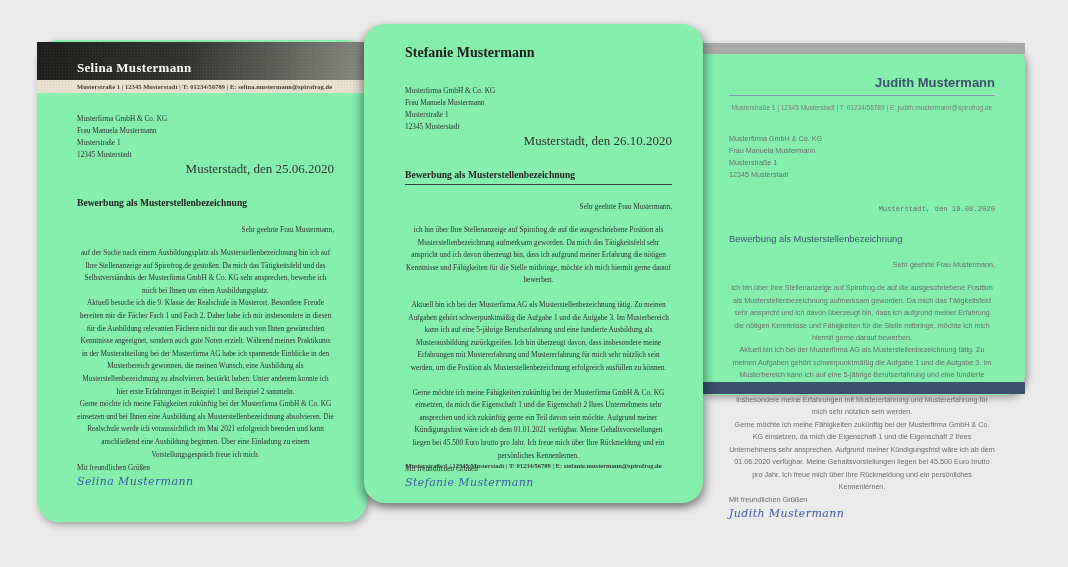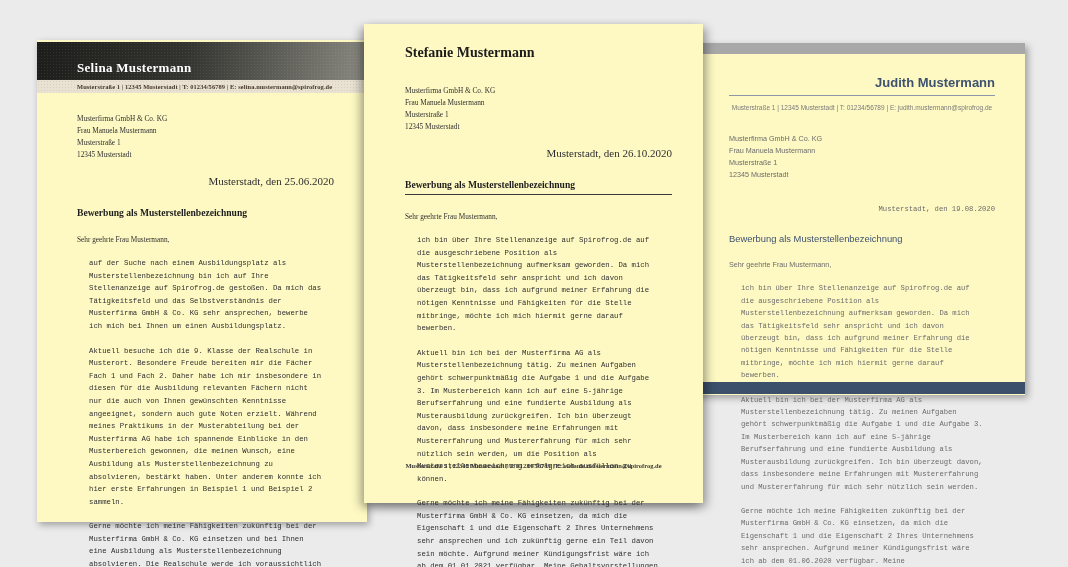--- a/index.html
+++ b/index.html
@@ -1,39 +1,39 @@
 <!DOCTYPE html>
 <html><head>
 <meta charset="utf-8">
 <style>
   html,body{margin:0;padding:0;}
   body{background:#ebebeb;font-family:"Liberation Serif",serif;}
   .canvas{position:relative;width:1068px;height:567px;background:#ebebeb;overflow:hidden;}
 
-  .page{position:absolute;background:#fef9c3;}
+  .page{position:absolute;background:#86efac;border-radius:21px;}
   .page-left{left:37px;top:40px;width:330px;height:482px;z-index:1;box-shadow:2px 3px 7px rgba(0,0,0,.32);}
   .page-middle{left:364px;top:24px;width:339px;height:479px;z-index:3;box-shadow:-4px 4px 9px rgba(0,0,0,.30),4px 4px 9px rgba(0,0,0,.30);}
   .page-right{left:692px;top:43px;width:333px;height:352px;z-index:2;box-shadow:3px 3px 7px rgba(0,0,0,.32);}
 
   
   .band-dark{margin-top:2px;height:38px;background:linear-gradient(100deg,#1d1d1b 0%,#33332f 45%,#8a8a82 100%);
     background-blend-mode:normal;display:flex;align-items:flex-end;padding:0 0 4px 40px;box-sizing:border-box;position:relative;}
   .band-dark::after{content:"";position:absolute;inset:0;background-image:radial-gradient(rgba(255,255,255,.08) 1px,transparent 1px);background-size:3px 3px;}
   .name-selina{font-size:13px;font-weight:bold;color:#ffffff;letter-spacing:.3px;position:relative;z-index:1;}
   .band-beige{height:13px;background:#e9e2d2;background-image:radial-gradient(rgba(120,100,70,.14) 1px,transparent 1px);background-size:3px 3px;
     display:flex;align-items:center;padding-left:40px;box-sizing:border-box;}
   .band-beige span{font-size:6.4px;font-weight:bold;color:#45392b;letter-spacing:.1px;}
   .content-left{padding:20px 33px 0 40px;color:#2f2f2f;}
 
   
   .recipient{font-size:7.3px;line-height:12px;}
-  .date-line{text-align:right;font-size:11px;margin-top:14px;}
+  .date-line{text-align:right;font-size:13px;margin-top:0;}
   .subject{font-size:9.6px;font-weight:bold;margin:20px 0 17px 0;color:#1d1d1d;}
-  .salutation{font-size:7.3px;margin:0 0 13px 0;}
-  .para{font-size:7.3px;line-height:12.6px;margin:12px;text-align:left;font-family:Liberation Mono, monospace;}
+  .salutation{font-size:7.3px;margin:0 0 13px 0;text-align:right;}
+  .para{font-size:7.3px;line-height:12.6px;margin:0;text-align:center;}
   .para-gap{margin-bottom:12px;}
   .closing{font-size:7.3px;margin:2px 0 0 0;}
   .signature{font-family:"DejaVu Serif","Liberation Serif",serif;font-style:italic;font-size:11px;color:#3b57a8;margin-top:3px;letter-spacing:.4px;}
 
   
   .content-middle{padding:21px 31px 0 41px;color:#2f2f2f;position:relative;height:458px;box-sizing:border-box;}
   .name-stefanie{font-size:14px;font-weight:bold;color:#1c1c1c;margin:0 0 24px 0;}
   .subject-underline{border-bottom:1px solid #3a3a3a;padding-bottom:4px;}
   .footer-middle{position:absolute;left:0;right:0;bottom:13px;text-align:center;font-size:6.5px;font-weight:bold;color:#3a3a3a;}
 

